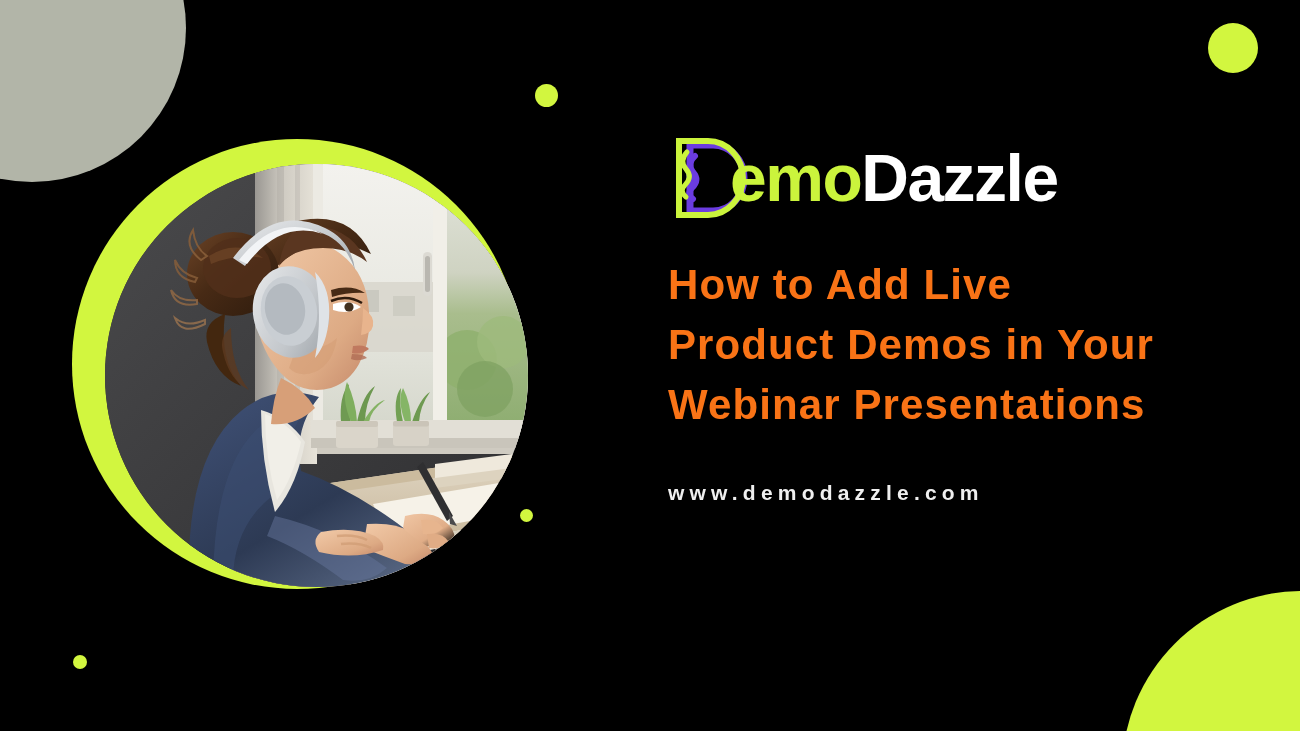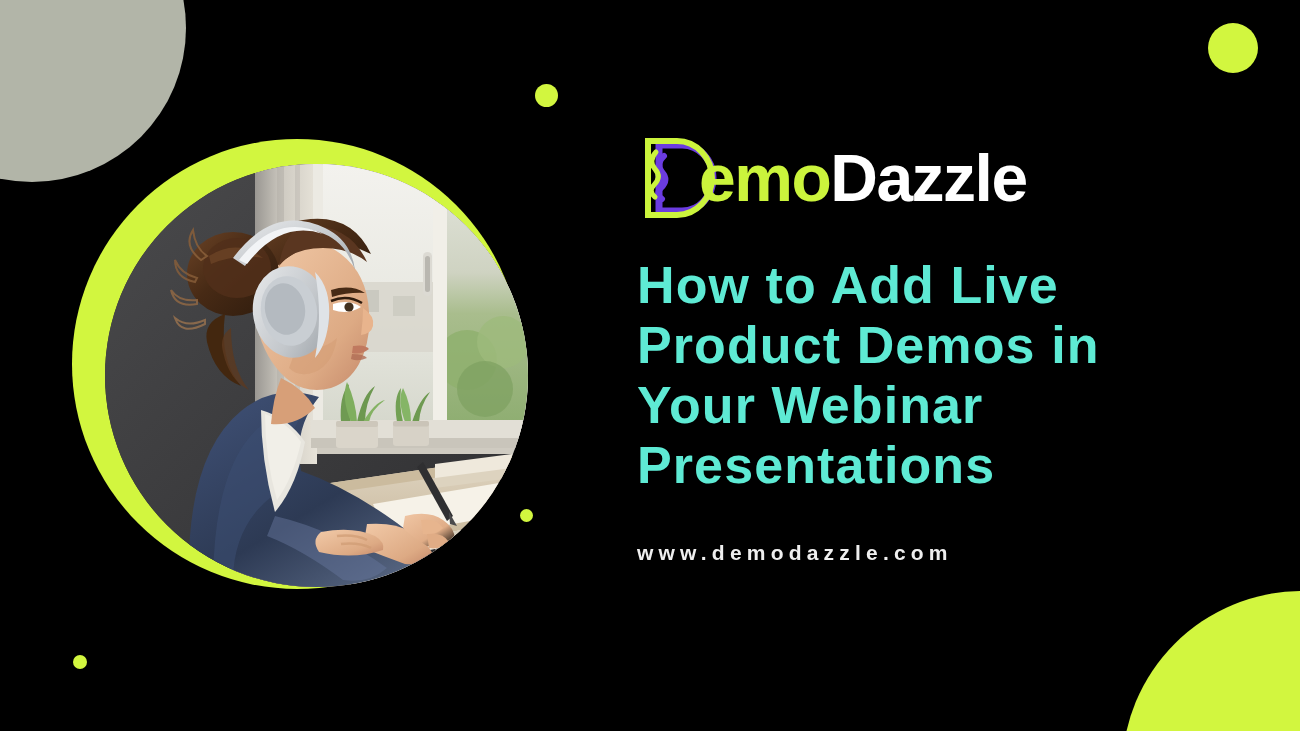--- a/index.html
+++ b/index.html
@@ -63,21 +63,21 @@
     width:423px; height:423px;
     border-radius:50%;
     overflow:hidden;
     background:#2b2b2e;
   }
   #photo-circle svg { display:block; width:100%; height:100%; }
 
   
   #content {
     position:absolute;
-    left:637px; top:132px;
+    left:668px; top:132px;
     width:560px;
   }
 
   
   #logo { position:relative; height:92px; }
   #logo-mark {
     position:absolute; left:0; top:4px;
     width:86px; height:84px;
   }
   #logo-mark svg { display:block; }
@@ -88,22 +88,22 @@
     letter-spacing:-1.5px;
     line-height:80px;
     white-space:nowrap;
   }
   #logo-text .lime  { color:#cbf43c; }
   #logo-text .white { color:#ffffff; }
 
   
   #headline {
     margin-top:31px;
-    color:#5eead4;
-    font-size:52px;
+    color:#f97316;
+    font-size:42px;
     font-weight:700;
     line-height:60px;
     letter-spacing:1.1px;
     width:510px;
   }
 
   
   #url {
     margin-top:46px;
     color:#efefef;

